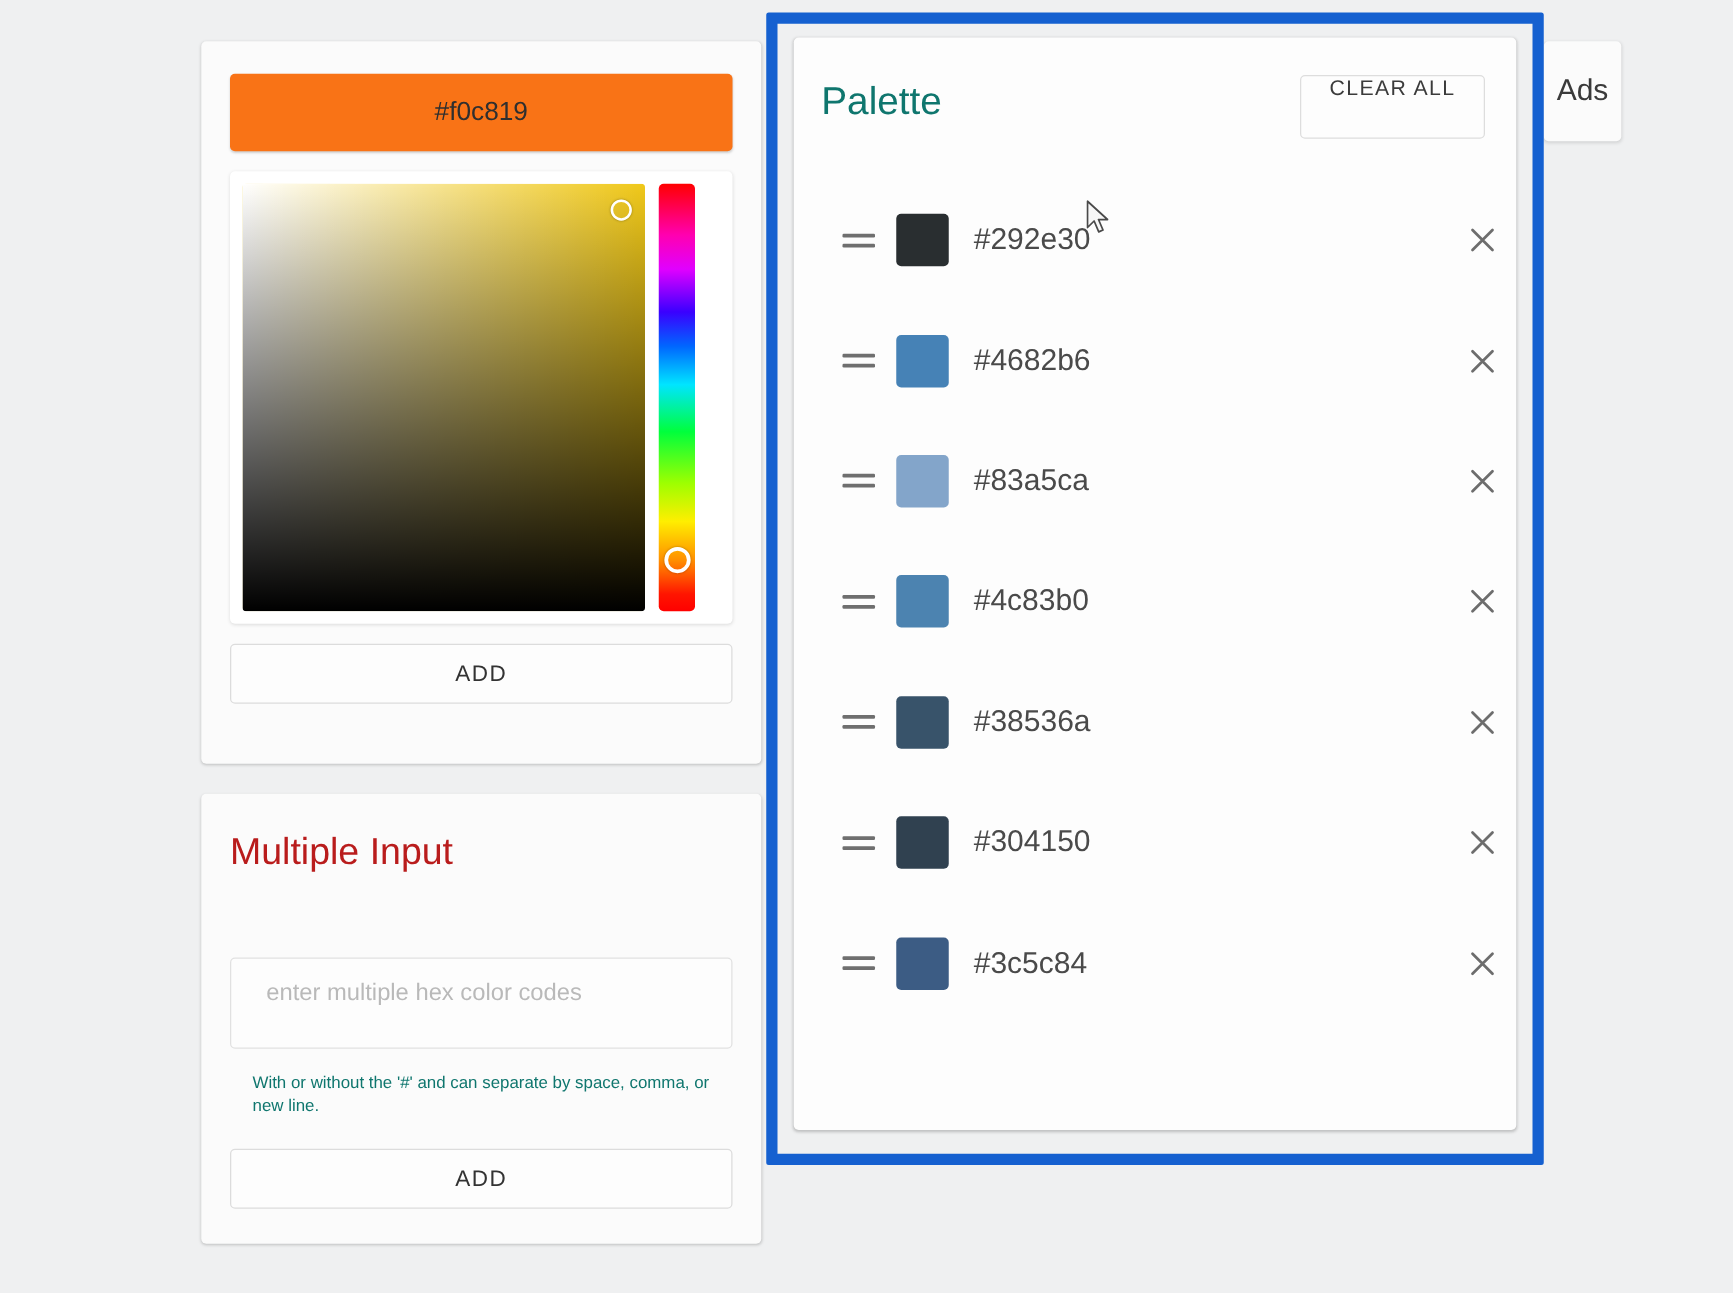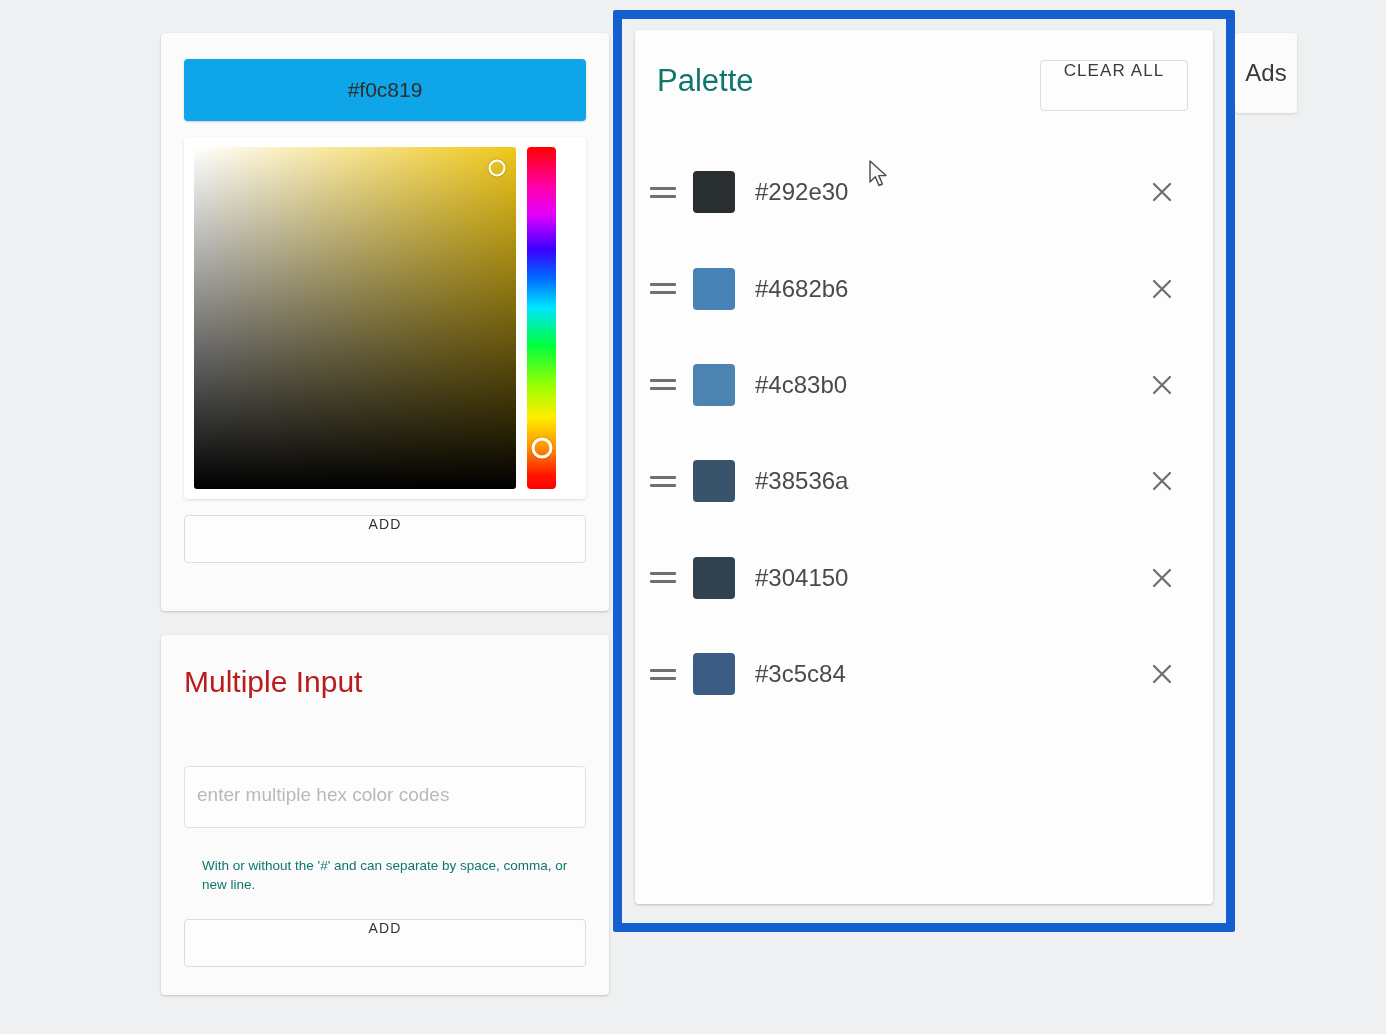--- a/index.html
+++ b/index.html
@@ -74,38 +74,38 @@
     box-shadow: 0 0 2px rgba(0,0,0,0.35);
     transform: translate(-50%,-50%);
   }
 
   .add-btn {
     position: absolute;
     height: 48px;
     background: #fdfdfd;
     border: 1px solid #dcdcdc;
     border-radius: 4px;
-    display: flex; align-items: flex-start; justify-content: center;
-    font-size: 14px; letter-spacing: 1.2px; color: #333;
+    display: flex; align-items: center; justify-content: center;
+    font-size: 18px; letter-spacing: 1.2px; color: #333;
     cursor: pointer;
   }
   #picker-add { left: 23px; top: 482px; width: 402px; }
   #multi-add  { left: 23px; top: 284px; width: 402px; }
 
   .section-title {
     position: absolute; left: 23px; top: 30px;
     font-size: 30px; color: #b91c1c; font-weight: 400;
   }
   .multi-input {
     position: absolute; left: 23px; top: 131px;
-    width: 402px; height: 62px;
+    width: 402px; height: 73px;
     background: #fdfdfd;
     border: 1px solid #e1e1e1;
     border-radius: 4px;
-    padding: 17px 12px;
+    padding: 17px 28px;
     font-family: "Liberation Sans", sans-serif;
     font-size: 19px; color: #333;
     resize: none; outline: none;
   }
   .multi-input::placeholder { color: #b9b9b9; }
   .multi-hint {
     position: absolute; left: 41px; top: 222px;
     width: 380px;
     font-size: 13.5px; line-height: 1.38; color: #0f766e;
   }
@@ -145,21 +145,21 @@
     background: #fdfdfd; border: 1px solid #ddd;
     border-radius: 4px;
     display: flex; align-items: flex-start; justify-content: center;
     font-size: 17px; letter-spacing: 1.1px; color: #3b3b3b;
     cursor: pointer;
   }
   #palette-list { position: absolute; left: 0; top: 114px; width: 578px; }
   .palette-row {
     position: relative;
     height: 96.4px;
-    display: flex; align-items: center;
+    display: flex; align-items: center; margin-left: 24px;
   }
   .drag-handle {
     position: absolute; left: 15px;
     width: 26px; height: 16px;
     display: flex; flex-direction: column; justify-content: center; gap: 5px;
     cursor: grab;
   }
   .drag-handle i { display: block; height: 3px; background: #6f6f6f; border-radius: 1px; }
   .row-swatch {
     position: absolute; left: 58px;
@@ -180,21 +180,21 @@
   
   #cursor { position: absolute; left: 869px; top: 160px; pointer-events: none; }
 </style>
 </head>
 <body>
 
 <div id="stage">
 
   <div class="card" id="picker-card">
 
-    <div class="swatch-header" id="swatch-header" style="background: #0ea5e9;">
+    <div class="swatch-header" id="swatch-header" style="background: #f97316;">
       <span>#f0c819</span>
     </div>
 
     <div class="sv-wrap">
       <div class="sv-area" id="sv-area" style="background-image: linear-gradient(to top, rgb(0, 0, 0), rgba(0, 0, 0, 0)), linear-gradient(to right, rgb(255, 255, 255), rgba(255, 255, 255, 0)); background-color: rgb(240, 200, 25);">
         <div class="sv-handle" id="sv-handle" style="left: 94%; top: 6%;"></div>
       </div>
       <div class="hue-area" id="hue-area">
         <div class="hue-handle" id="hue-handle" style="top: 88%;"></div>
       </div>
@@ -251,20 +251,33 @@
             <svg width="30" height="30" viewBox="0 0 30 30">
               <path d="M7 7 L23 23 M23 7 L7 23" stroke="#6d6d6d" stroke-width="2.2" stroke-linecap="round"></path>
             </svg>
           </div>
         </div>
         <div class="palette-row">
           <div class="drag-handle">
             <i></i>
             <i></i>
           </div>
+          <div class="row-swatch" style="background: rgb(131, 165, 202);"></div>
+          <div class="row-hex">#83a5ca</div>
+          <div class="row-remove">
+            <svg width="30" height="30" viewBox="0 0 30 30">
+              <path d="M7 7 L23 23 M23 7 L7 23" stroke="#6d6d6d" stroke-width="2.2" stroke-linecap="round"></path>
+            </svg>
+          </div>
+        </div>
+        <div class="palette-row">
+          <div class="drag-handle">
+            <i></i>
+            <i></i>
+          </div>
           <div class="row-swatch" style="background: rgb(76, 131, 176);"></div>
           <div class="row-hex">#4c83b0</div>
           <div class="row-remove">
             <svg width="30" height="30" viewBox="0 0 30 30">
               <path d="M7 7 L23 23 M23 7 L7 23" stroke="#6d6d6d" stroke-width="2.2" stroke-linecap="round"></path>
             </svg>
           </div>
         </div>
         <div class="palette-row">
           <div class="drag-handle">

